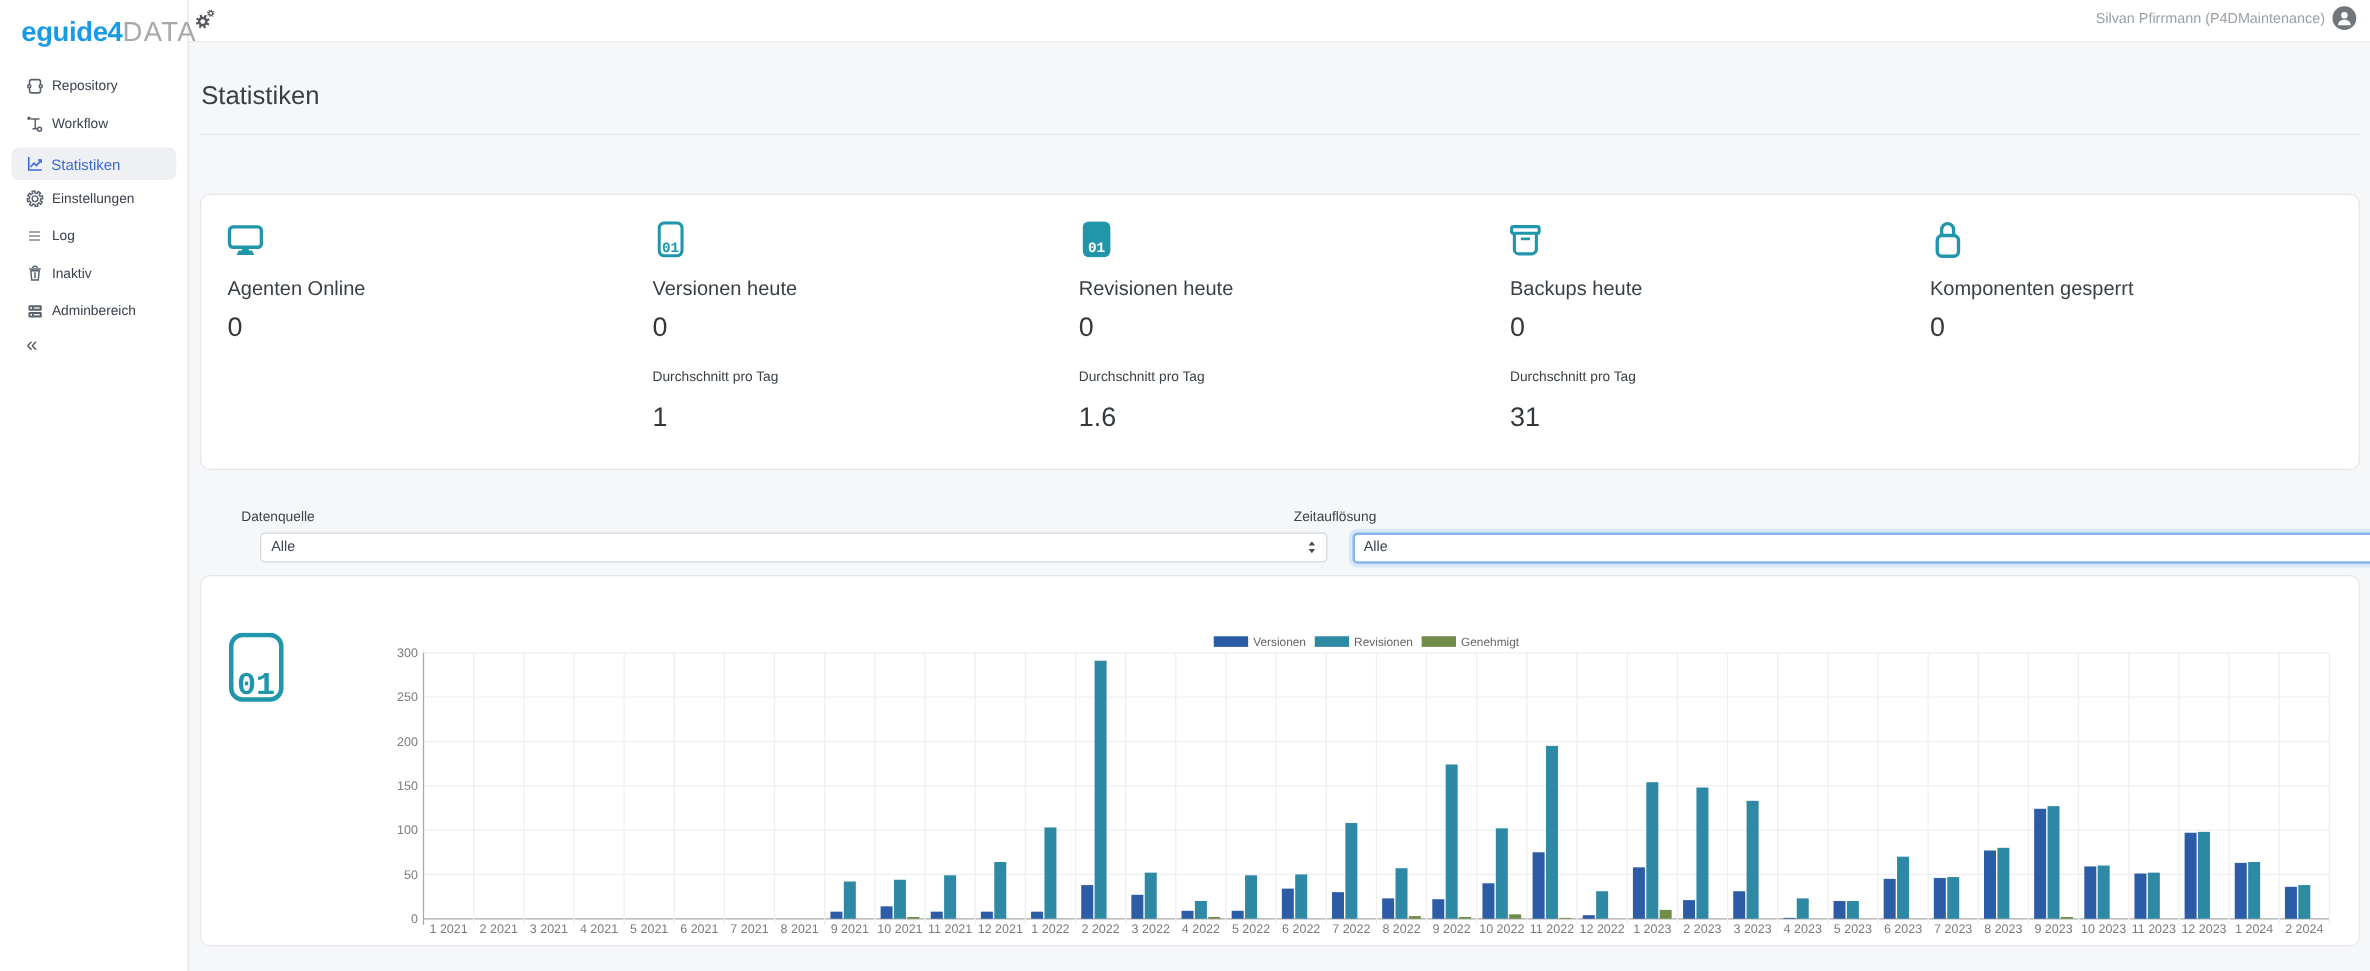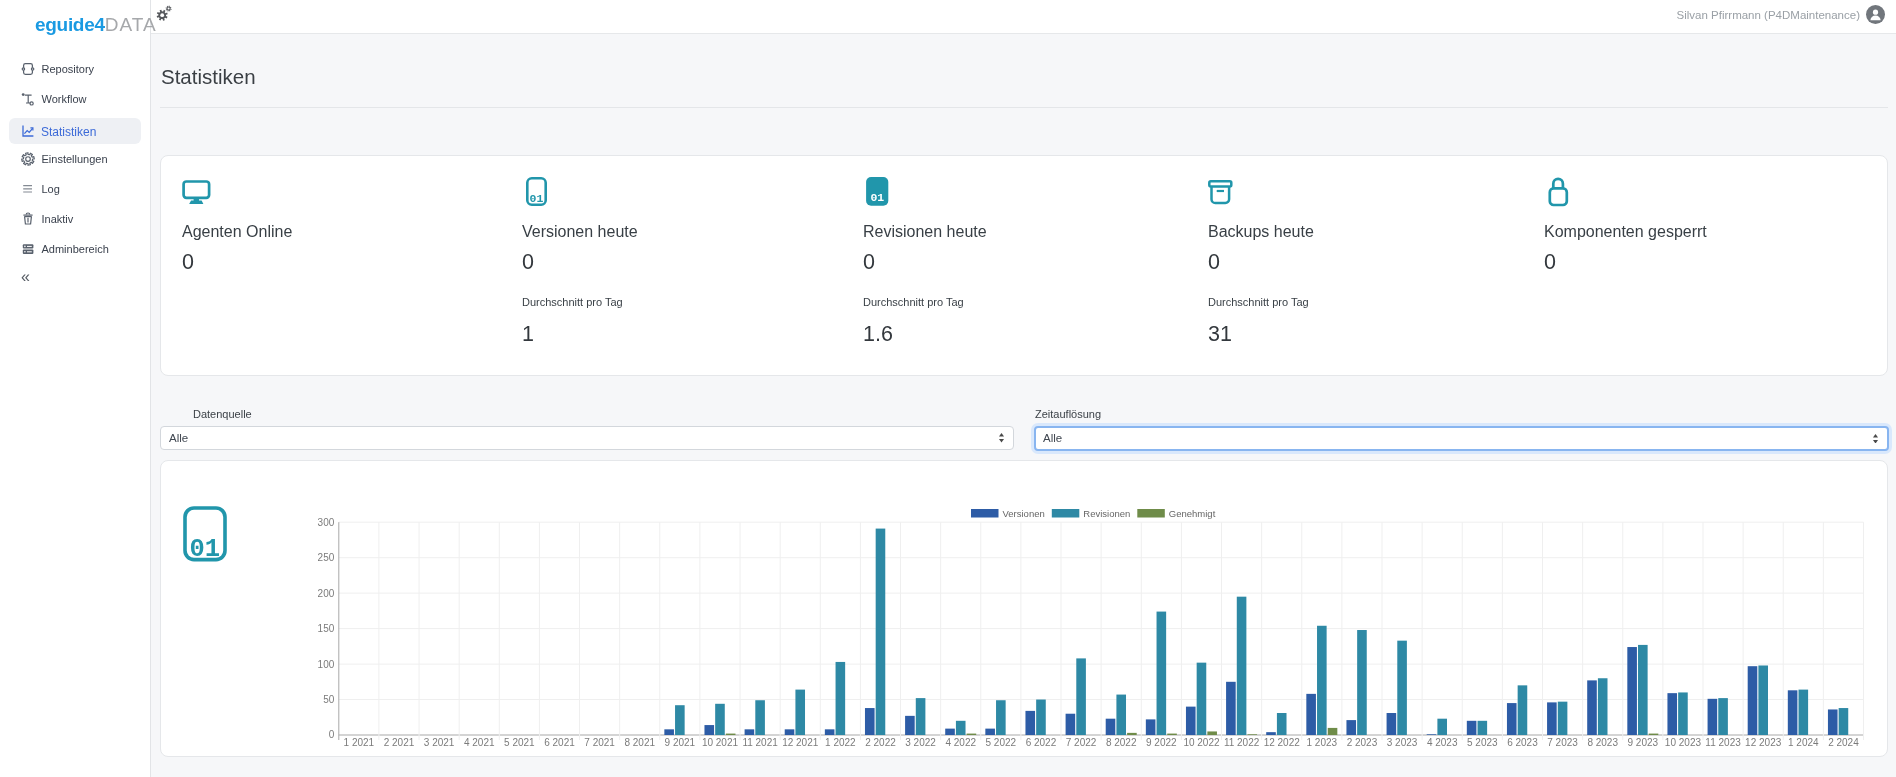--- a/index.html
+++ b/index.html
@@ -6,21 +6,21 @@
 * { margin:0; padding:0; box-sizing:border-box; }
 html,body { width:1896px; height:777px; overflow:hidden; }
 body { font-family:"Liberation Sans", sans-serif; background:#fff; position:relative; }
 .main-bg { position:absolute; left:151px; top:34px; right:0; bottom:0; background:#f6f7f9; }
 
 .header { position:absolute; left:151px; top:0; right:0; height:34px; background:#fff; border-bottom:1px solid #e6e8ea; }
 .user { position:absolute; top:0; right:36px; height:48px; line-height:30px; font-size:11.5px; color:#9aa0a6; }
 .avatar { position:absolute; top:4.5px; right:11px; width:19px; height:19px; border-radius:50%; background:#71767c; }
 
 .sidebar { position:absolute; left:0; top:0; width:151px; height:777px; background:#fff; border-right:1px solid #e2e4e7; }
-.logo { position:absolute; left:17px; top:13px; font-size:19px; white-space:nowrap;margin-left:18px; }
+.logo { position:absolute; left:17px; top:13px; font-size:22px; white-space:nowrap; }
 .logo b { color:#1a9ae2; font-weight:bold; letter-spacing:-0.3px; }
 .logo span.gray { color:#a6a8ab; font-weight:normal; letter-spacing:1px; }
 .menu { position:absolute; left:0; top:54px; width:170px; }
 .mi { position:relative; height:30px; }
 .mi .ic { position:absolute; left:21px; top:8px; width:14px; height:14px; }
 .mi.active .ic { top:9.5px; }
 .mi .tx { position:absolute; left:41.5px; top:8.5px; font-size:11px; color:#3a414d; }
 .mi.active .bg { position:absolute; left:9px; top:3.5px; width:132px; height:26px; background:#eef0f4; border-radius:6px; }
 .mi.active .tx { color:#3c6ad8; font-size:12px; top:10.5px; left:41px; }
 
@@ -31,21 +31,21 @@
 .card.stats { left:160px; top:155px; width:1728px; height:221px; }
 .card.chart { left:160px; top:460px; width:1728px; height:297px; }
 .col { position:absolute; top:0; width:330px; height:221px; }
 .col .sic { position:absolute; }
 .col .lab { position:absolute; left:1px; top:67px; font-size:16px; color:#383f45; }
 .col .val { position:absolute; left:1px; top:94px; font-size:21.5px; color:#33383d; }
 .col .lab2 { position:absolute; left:1px; top:140px; font-size:11px; color:#383f45; }
 .col .val2 { position:absolute; left:1px; top:166px; font-size:21.5px; color:#33383d; }
 
 .flab { position:absolute; font-size:11px; color:#3c4248; }
-.sel { position:absolute; top:426px; height:23.5px; background:#fff; border:1px solid #d3d7dc; border-radius:4px; font-size:11.5px; color:#3f4650; line-height:22px; padding-left:8px; }
+.sel { position:absolute; top:426px; height:23.5px; background:#fff; border:1px solid #d3d7dc; border-radius:4px; font-size:11.5px; color:#3f4650; line-height:22px; padding-left:8px;margin-left:48px; }
 .sel.focus { top:425.5px; height:25px; border:2px solid #88b5f0; box-shadow:0 0 0 3px #d9e8fc; line-height:21px; padding-left:7px; }
 .caret { position:absolute; right:8.5px; top:50%; margin-top:-4.5px; width:7px; height:9.5px; }
 </style>
 </head>
 <body>
 <div class="main-bg"></div>
 <div class="header">
   <div class="user">Silvan Pfirrmann (P4DMaintenance)</div>
   <div class="avatar"><svg width="19" height="19" viewBox="0 0 19 19">
 <circle cx="9.5" cy="7.2" r="2.6" fill="#fff"></circle>

